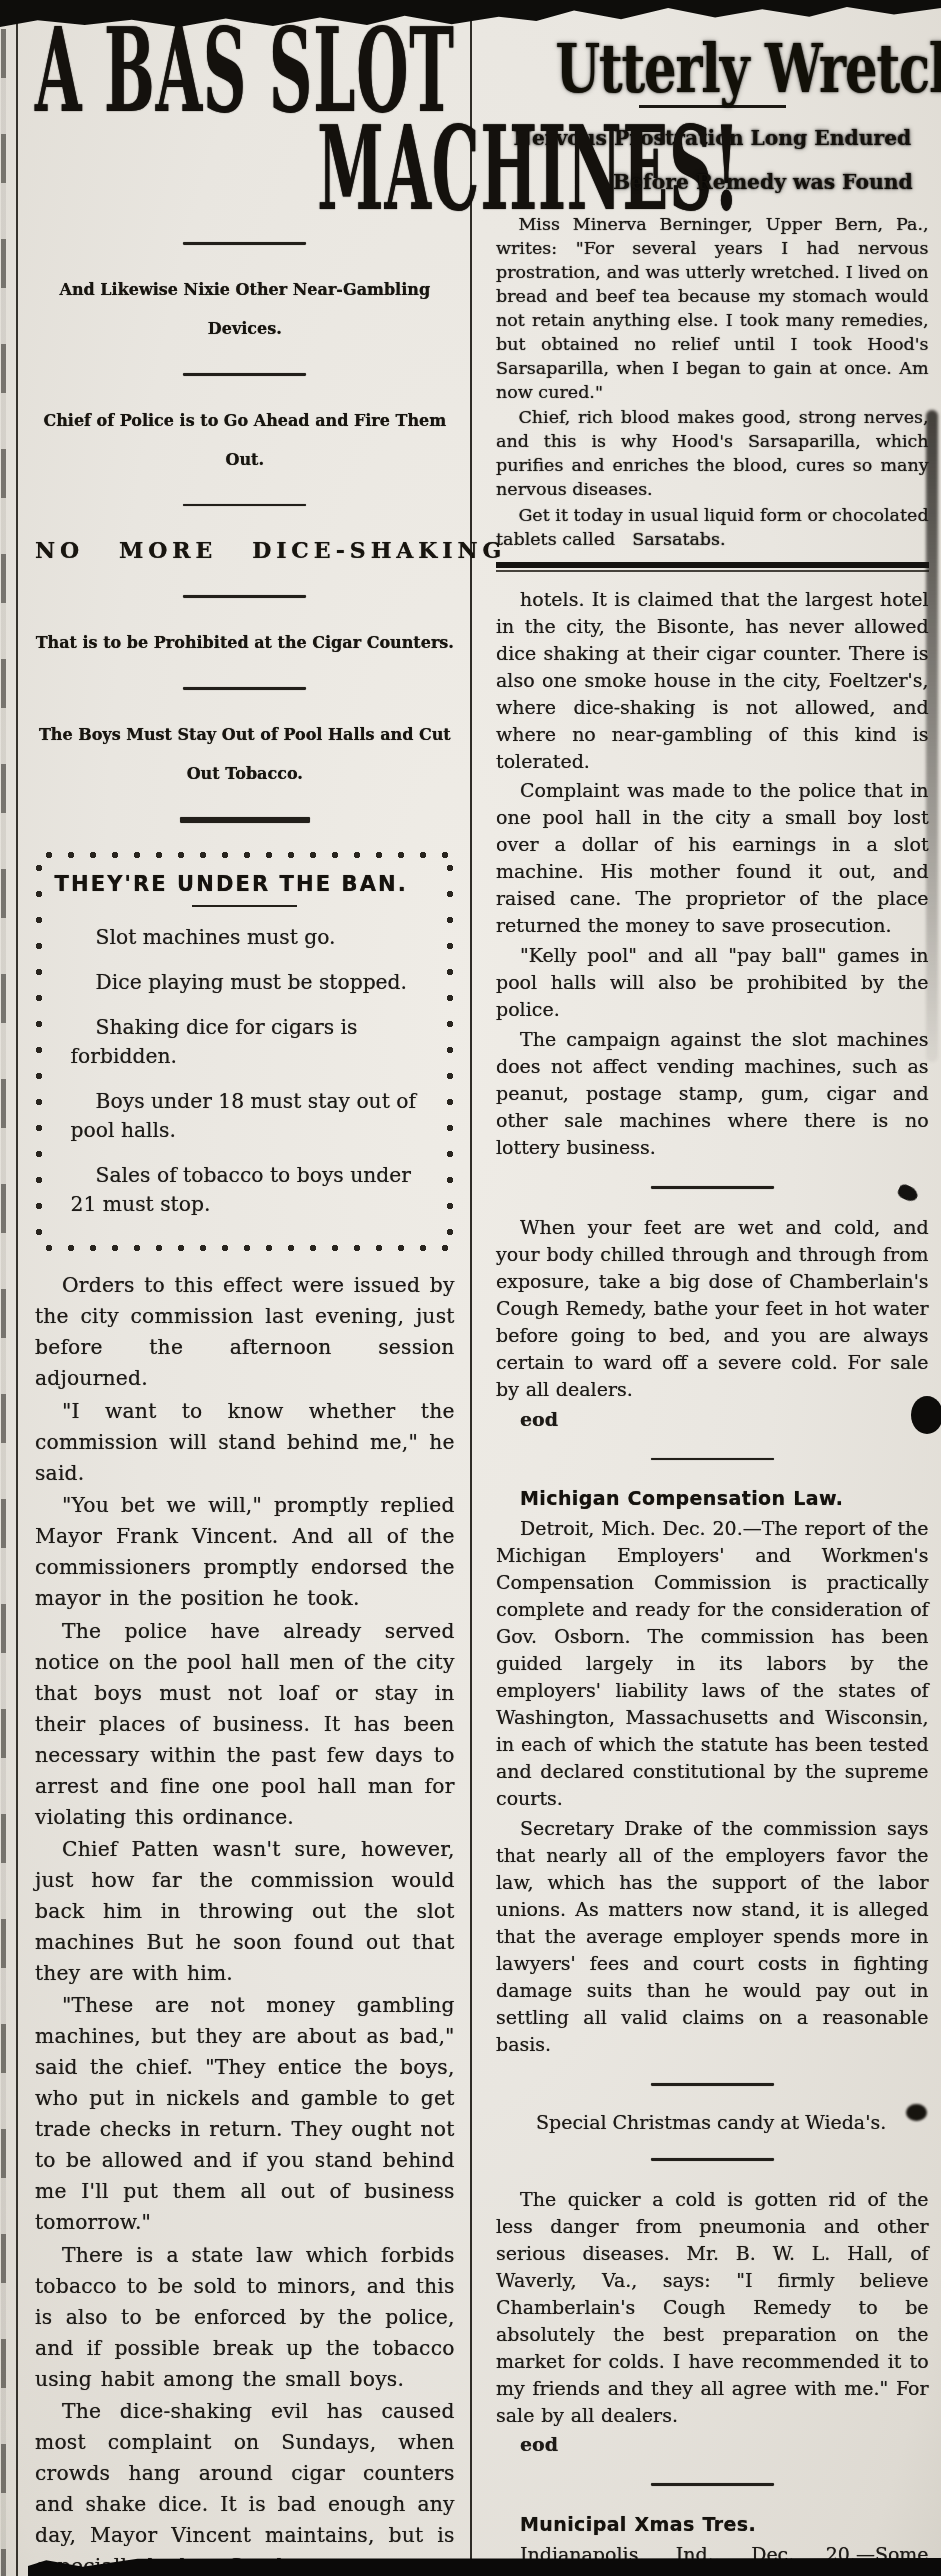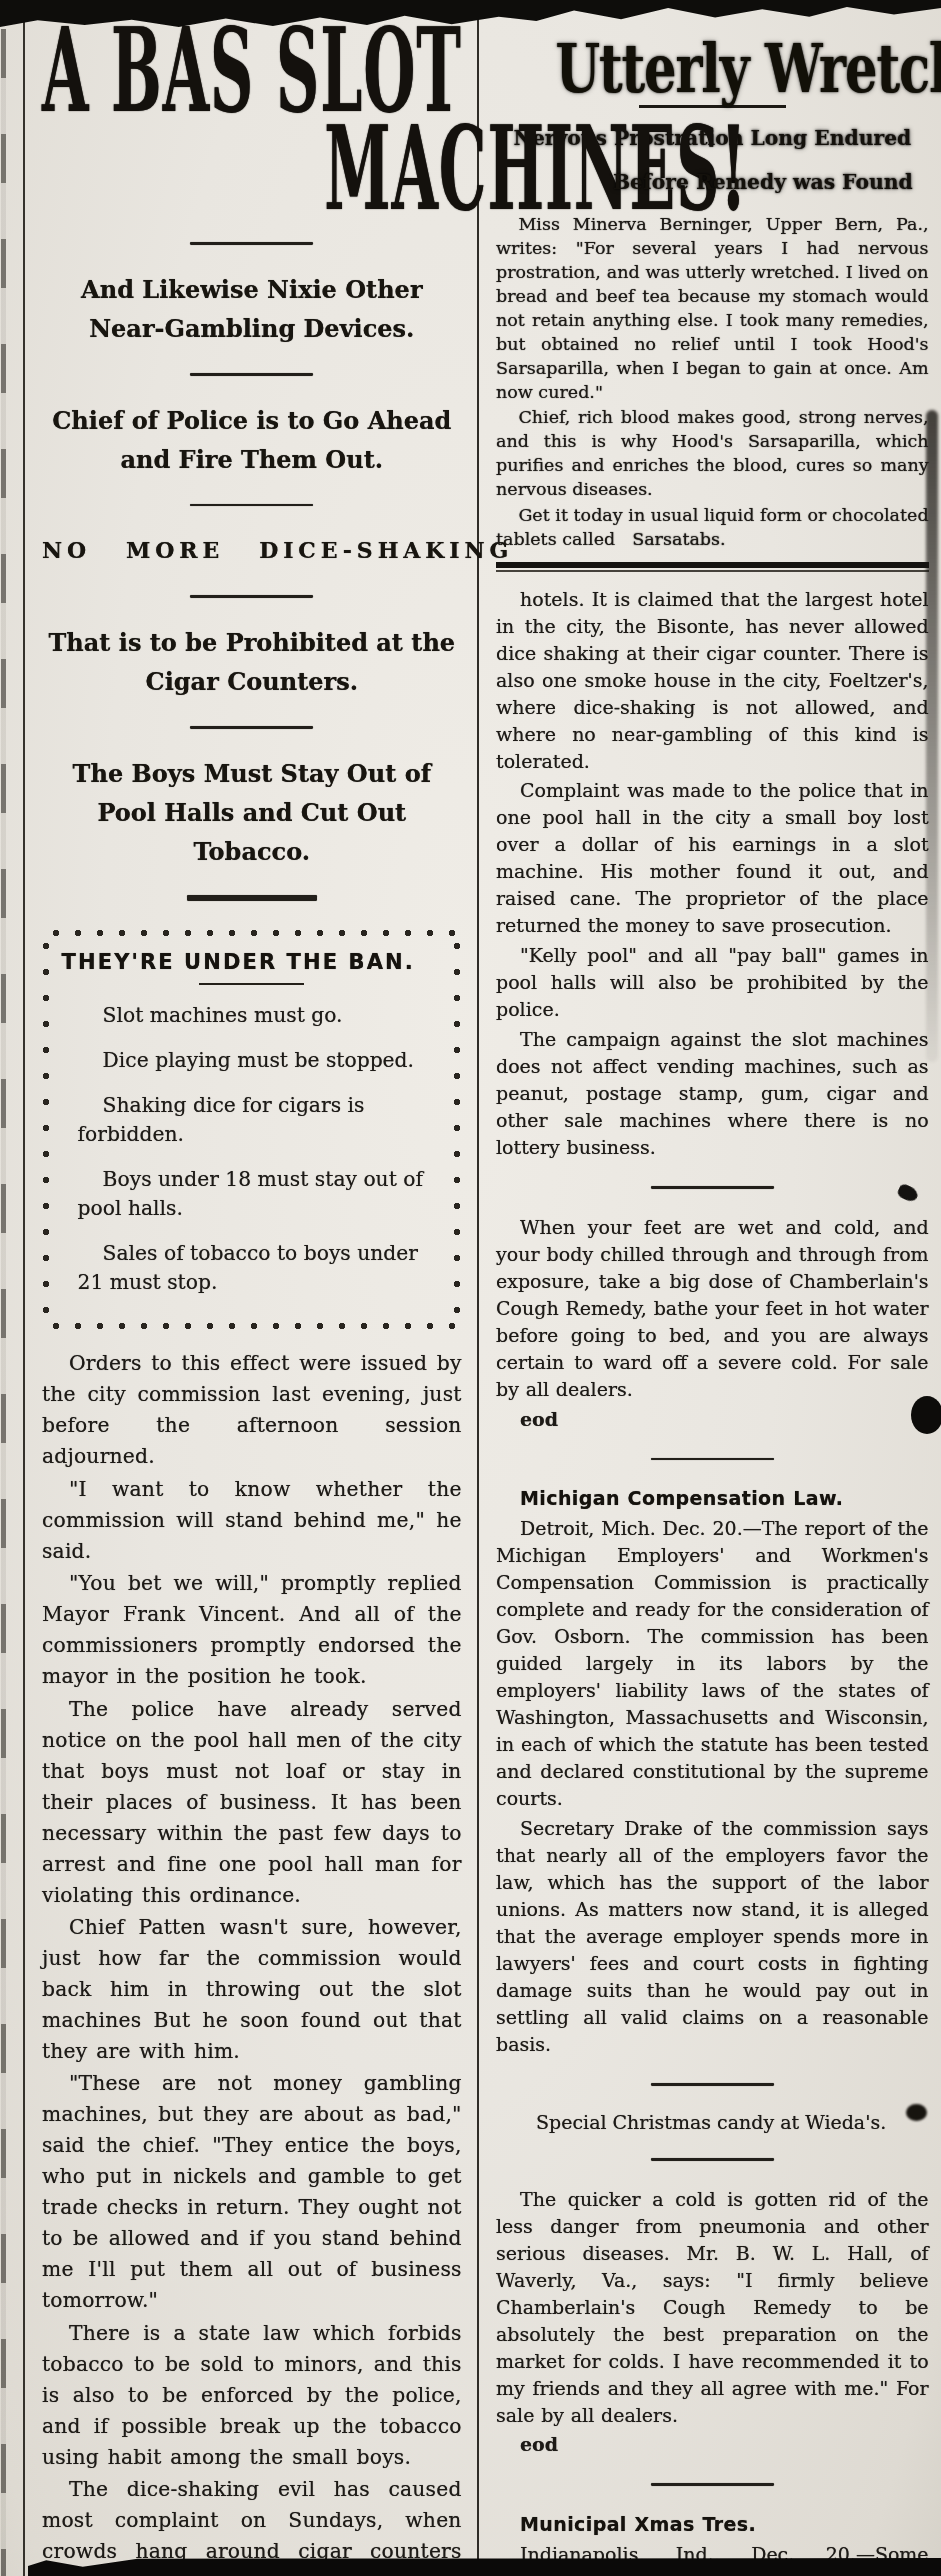--- a/index.html
+++ b/index.html
@@ -14,33 +14,33 @@
   .bottom-bar { position:absolute; bottom:0; left:28px; right:0; height:18px; background:#0b0a09; z-index:5;
     clip-path:polygon(0 45%,2% 12%,6% 48%,12% 4%,100% 0,100% 100%,0 100%); }
   .left-streak { position:absolute; left:1.4px; top:29px; bottom:0; width:4.2px; z-index:4;
     background:repeating-linear-gradient(180deg, rgba(30,27,22,.55) 0 49px, rgba(30,27,22,.08) 49px 105px); filter:blur(0.7px); }
   .edge-streak { position:absolute; top:410px; right:2.8px; width:12.6px; height:652px; z-index:4; border-radius:5.6px;
     background:linear-gradient(180deg, rgba(25,22,18,.8), rgba(25,22,18,.4) 55%, rgba(25,22,18,.05)); filter:blur(1.4px); }
   .blob-a { position:absolute; left:911px; top:1396px; width:32px; height:38px; background:#0d0c0a; border-radius:50%; filter:blur(0.7px); z-index:4; }
   .blob-b { position:absolute; left:898px; top:1186px; width:19.6px; height:14px; background:#141210; border-radius:40% 60% 55% 45%; transform:rotate(25deg); filter:blur(0.7px); z-index:4; }
   .blob-c { position:absolute; left:906px; top:2104px; width:21px; height:17px; background:#17140f; border-radius:50%; filter:blur(1.1px); z-index:4; }
   
-  .cols { display:flex; height:100%; box-sizing:border-box; padding-left:23px; }
+  .cols { display:flex; height:100%; box-sizing:border-box; padding-left:16px;gap:7px; }
   .col-left { width:456px; box-sizing:border-box; border-left:2.1px solid #35322c; border-right:2.1px solid #2f2c27;
     padding:21px 15.4px 0 17px; }
   .col-right { width:465px; box-sizing:border-box; padding:32px 15.4px 0 17px; }
   
   .hl-line { height:98px; line-height:98px; white-space:nowrap; font-weight:bold; color:#14110d; }
   .hl-line .cond { display:inline-block; font-size:100px; transform:scale(0.60,1.16); transform-origin:left center;
     letter-spacing:1.4px; text-shadow:0 0 1.4px rgba(10,8,6,.9); }
   .hl-2 { text-align:right; }
   .hl-2 .cond { transform-origin:right center; }
   .rule { height:2.8px; width:123px; margin:25px auto; background:#221f1a; border-radius:1.4px; box-shadow:0 0 0.7px #221f1a; }
   .rule-thick { height:6.3px; width:130px; margin:24px auto 0; }
-  .deck { font-weight:bold; text-align:center; font-size:24px; line-height:39px; color:#18150f; text-shadow:0 0 0.7px rgba(0,0,0,.75); margin:0; }
+  .deck { font-weight:bold; text-align:center; font-size:16px; line-height:39px; color:#18150f; text-shadow:0 0 0.7px rgba(0,0,0,.75); margin:0; }
   .deck-spaced { font-size:22px; letter-spacing:4.9px; word-spacing:22.4px; white-space:nowrap; }
   
   .dotbox { position:relative; margin:28px 0 18px; padding:21px 19.6px 17px; }
   .dot-strip { position:absolute; z-index:1; }
   .dot-h { left:2.8px; right:2.8px; height:8.4px; background-image:radial-gradient(circle 3.5px at 50% 50%, #29251f 92%, transparent 100%); background-size:22px 8.4px; background-repeat:repeat-x; }
   .dot-top { top:0; } .dot-bot { bottom:0; }
   .dot-v { top:4.2px; bottom:4.2px; width:8.4px; background-image:radial-gradient(circle 3.5px at 50% 50%, #29251f 92%, transparent 100%); background-size:8.4px 26px; background-repeat:repeat-y; }
   .dot-left { left:0; } .dot-right { right:0; }
   .ban-title { font-family:"DejaVu Sans", sans-serif; font-weight:bold; text-align:left; font-size:21px; letter-spacing:2.1px; margin:0; color:#16130e; text-shadow:0 0 0.7px rgba(0,0,0,.8); }
   .ban-rule { width:105px; height:2.8px; background:#242019; margin:8.4px auto 12.6px; }

